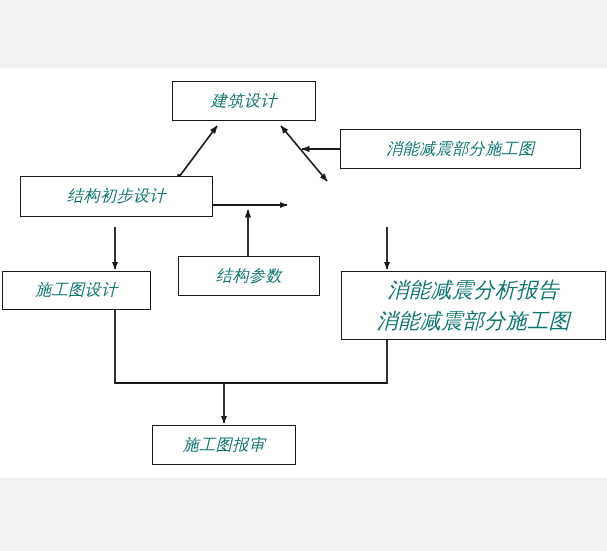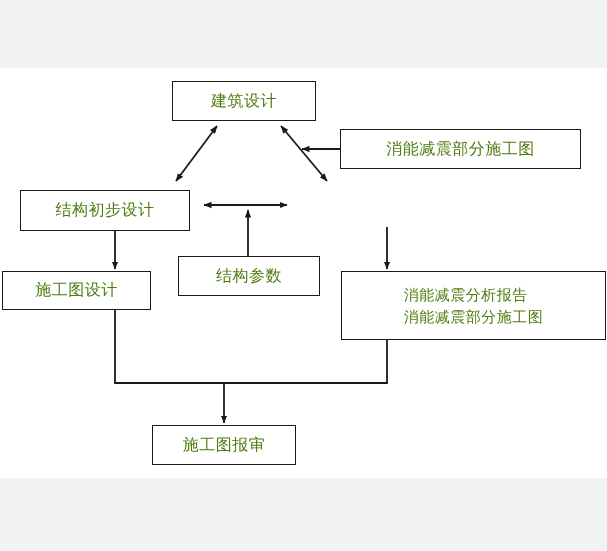--- a/index.html
+++ b/index.html
@@ -34,29 +34,31 @@
     height: 551px;
   }
   .node {
     position: absolute;
     box-sizing: border-box;
     background: #ffffff;
     border: 1.6px solid #1a1a1a;
     display: flex;
     align-items: center;
     justify-content: center;
-    color: #4d7c0f;
+    text-align: center;
+    color: #0f766e;
     font-size: 16px;
     line-height: 1.28;
     letter-spacing: 0.5px;
     white-space: pre-line;
     user-select: none;
+    font-style: italic;
   }
   .node.two-line {
-    font-size: 15px;
+    font-size: 21px;
     line-height: 1.45;
   }
 </style>
 </head>
 <body>
 
 <div id="canvas">
 
   <div class="band-white"></div>
 
@@ -85,21 +87,21 @@
     <line x1="387" y1="227" x2="387" y2="269" stroke="#1a1a1a" stroke-width="1.8" marker-end="url(#arrow)"></line>
 
     <path d="M115,310 L115,383 L387,383 L387,340" fill="none" stroke="#1a1a1a" stroke-width="1.8"></path>
     <line x1="224" y1="383" x2="224" y2="423" stroke="#1a1a1a" stroke-width="1.8" marker-end="url(#arrow)"></line>
   </svg>
 
   <div class="node" style="left:172px; top:81px; width:144px; height:40px;">建筑设计</div>
 
   <div class="node" style="left:340px; top:129px; width:241px; height:40px;">消能减震部分施工图</div>
 
-  <div class="node" style="left:20px; top:190px; width:170px; height:41px;">结构初步设计</div>
+  <div class="node" style="left:20px; top:176px; width:193px; height:41px;">结构初步设计</div>
 
 
   <div class="node" style="left:178px; top:256px; width:142px; height:40px;">结构参数</div>
 
   <div class="node" style="left:2px; top:271px; width:149px; height:39px;">施工图设计</div>
 
   <div class="node two-line" style="left:341px; top:271px; width:265px; height:69px;">消能减震分析报告
 消能减震部分施工图</div>
 
   <div class="node" style="left:152px; top:425px; width:144px; height:40px;">施工图报审</div>

